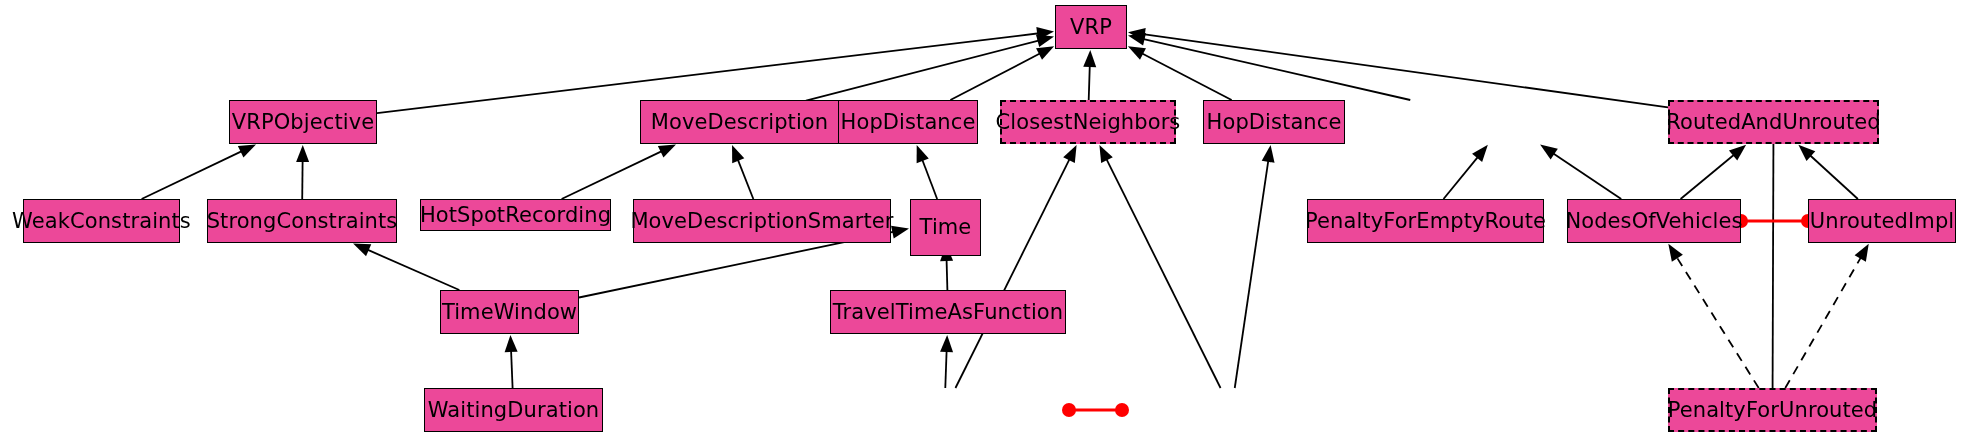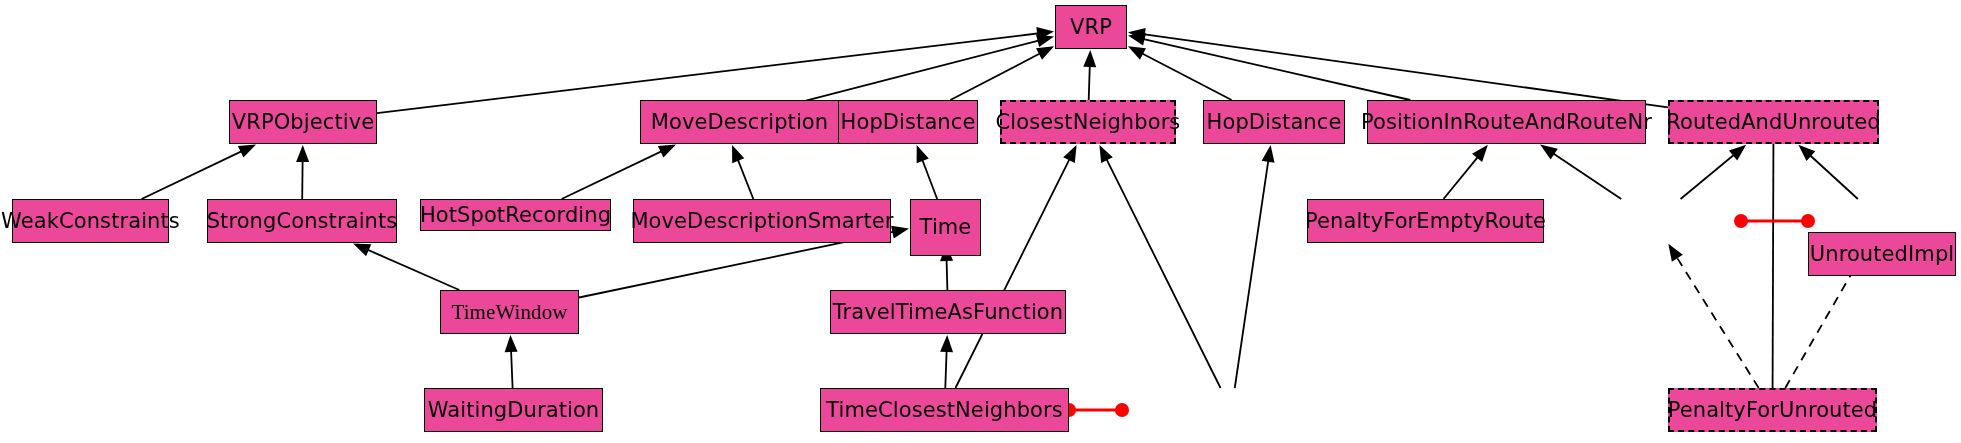--- a/index.html
+++ b/index.html
@@ -130,56 +130,53 @@
       </div>
       <div class="node" style="left: 838px; top: 100px; width: 140px; height: 44px;">
         <span class="node-label">HopDistance</span>
       </div>
       <div class="node dashed" style="left: 1000px; top: 100px; width: 176px; height: 44px;">
         <span class="node-label">ClosestNeighbors</span>
       </div>
       <div class="node" style="left: 1203px; top: 100px; width: 142px; height: 44px;">
         <span class="node-label">HopDistance</span>
       </div>
-      <div class="node" style="left: 1367px; top: 100px; width: 279px; height: 44px;">
-        <span class="node-label">PositionInRouteAndRouteNr</span>
-      </div>
       <div class="node dashed" style="left: 1668px; top: 100px; width: 211px; height: 44px; text-align: right;">
         <span class="node-label">RoutedAndUnrouted</span>
       </div>
-      <div class="node" style="left: 12px; top: 199px; width: 157px; height: 44px;">
+      <div class="node" style="left: 23px; top: 199px; width: 157px; height: 44px;">
         <span class="node-label">WeakConstraints</span>
       </div>
       <div class="node" style="left: 207px; top: 199px; width: 190px; height: 44px;">
         <span class="node-label">StrongConstraints</span>
       </div>
       <div class="node" style="left: 420px; top: 199px; width: 191px; height: 32px;">
         <span class="node-label">HotSpotRecording</span>
       </div>
       <div class="node" style="left: 633px; top: 199px; width: 258px; height: 44px;">
         <span class="node-label">MoveDescriptionSmarter</span>
       </div>
       <div class="node" style="left: 910px; top: 199px; width: 71px; height: 57px;">
         <span class="node-label">Time</span>
       </div>
       <div class="node" style="left: 1307px; top: 199px; width: 237px; height: 44px;">
         <span class="node-label">PenaltyForEmptyRoute</span>
       </div>
-      <div class="node" style="left: 1808px; top: 199px; width: 148px; height: 44px; margin-top: 33px;">
+      <div class="node" style="left: 1567px; top: 199px; width: 174px; height: 44px;">
+        <span class="node-label">NodesOfVehicles</span>
+      </div>
+      <div class="node" style="left: 1808px; top: 199px; width: 148px; height: 44px;">
         <span class="node-label">UnroutedImpl</span>
       </div>
-      <div class="node" style="left: 440px; top: 290px; width: 139px; height: 44px; font-family: Liberation Serif, serif;">
+      <div class="node" style="left: 440px; top: 290px; width: 139px; height: 44px;">
         <span class="node-label">TimeWindow</span>
       </div>
       <div class="node" style="left: 830px; top: 290px; width: 236px; height: 44px;">
         <span class="node-label">TravelTimeAsFunction</span>
       </div>
       <div class="node" style="left: 424px; top: 388px; width: 179px; height: 44px;">
         <span class="node-label">WaitingDuration</span>
       </div>
-      <div class="node" style="left: 820px; top: 388px; width: 249px; height: 44px;">
-        <span class="node-label">TimeClosestNeighbors</span>
-      </div>
       <div class="node dashed" style="left: 1668px; top: 388px; width: 209px; height: 44px;">
         <span class="node-label">PenaltyForUnrouted</span>
       </div>
     </div>
 </div>
 
 </body></html>

